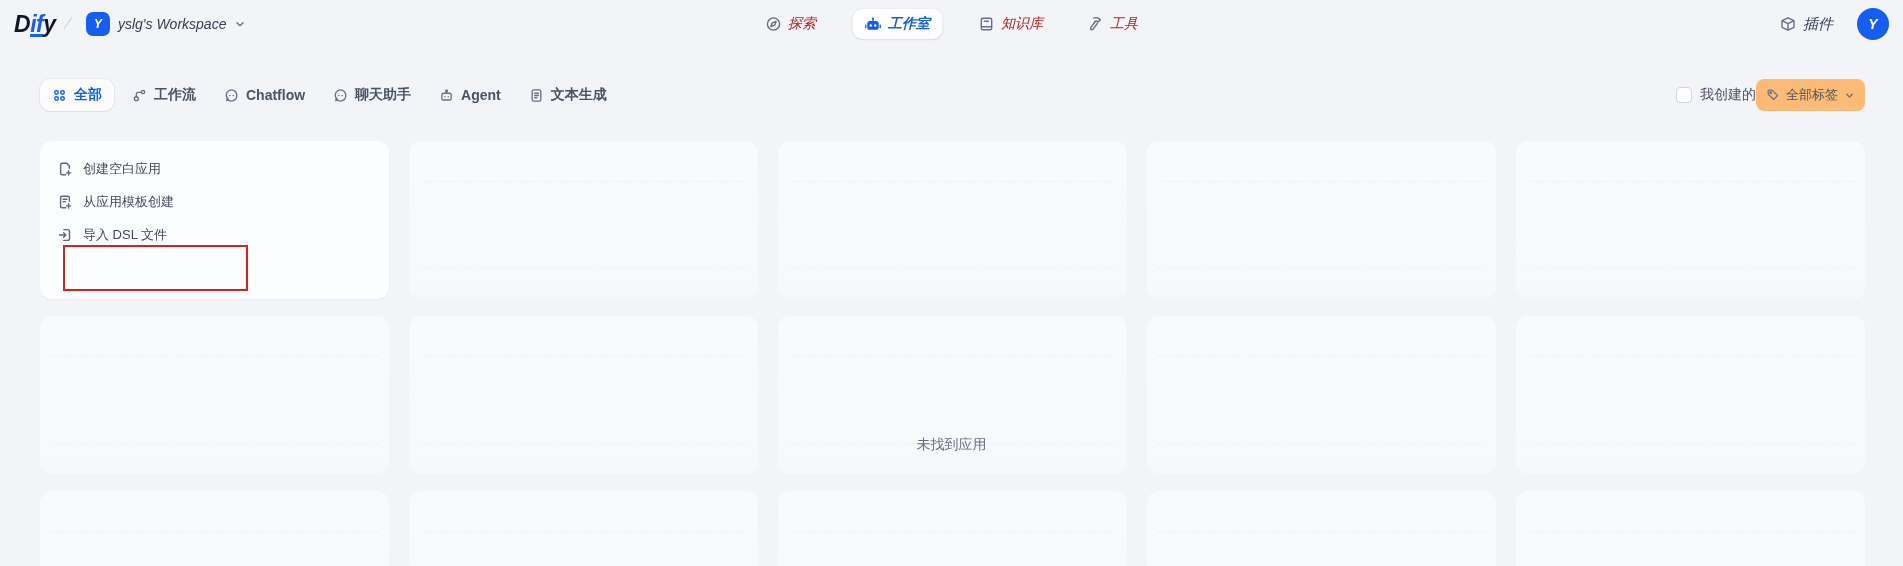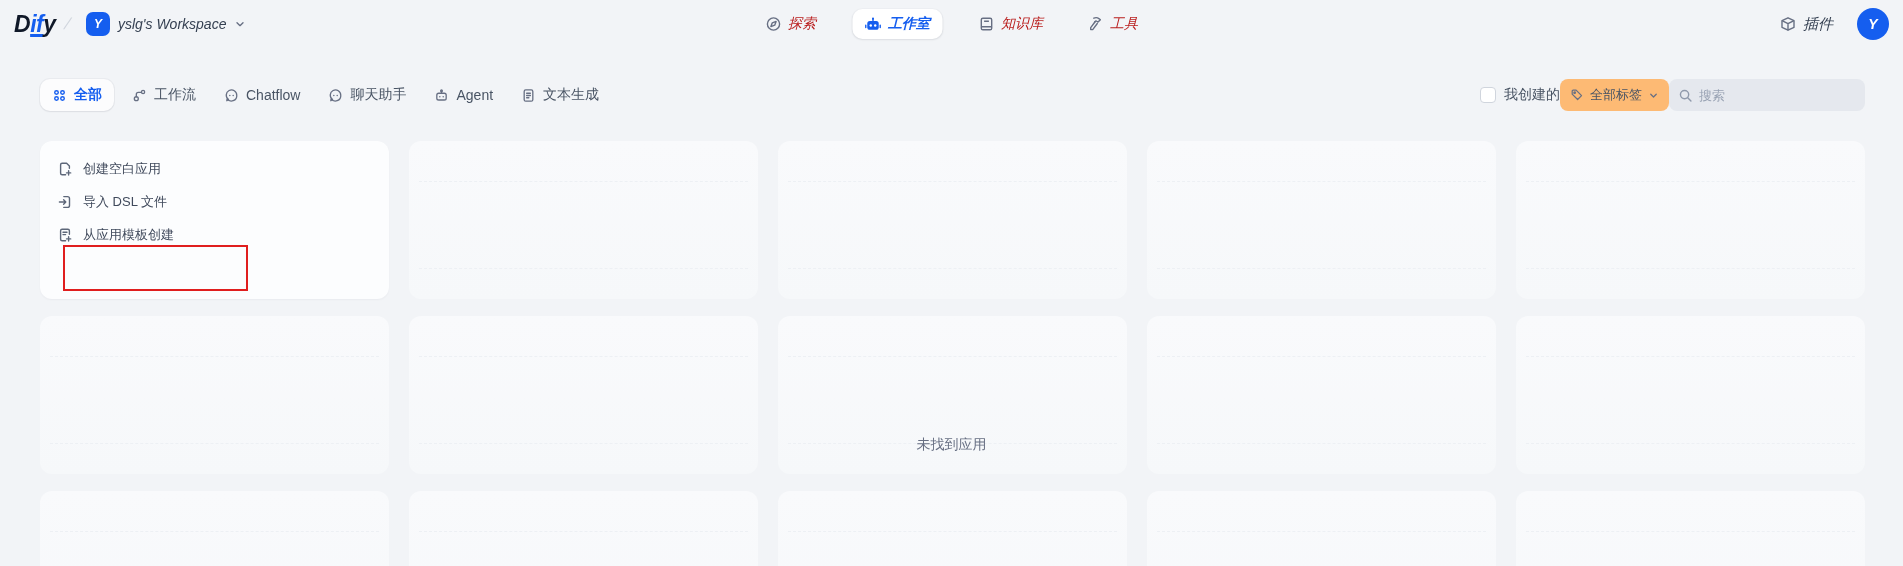--- a/index.html
+++ b/index.html
@@ -35,21 +35,21 @@
   .header-right { margin-left:auto; display:flex; align-items:center; gap:16px; }
   .plugins { display:flex; align-items:center; gap:7px; font-size:15px; font-weight:500; color:#354052;
     cursor:pointer; padding:6px 8px; border-radius:10px; }
   .plugins .icon { color:#676f83; }
   .user-avatar { width:32px; height:32px; border-radius:50%; background:#155eef; color:#fff;
     display:flex; align-items:center; justify-content:center; font-size:14px; font-weight:600; cursor:pointer; }
 
   
   .filterbar { margin-top:30px; height:34px; display:flex; align-items:center; padding:0 38px 0 40px; }
   .tabs { display:flex; align-items:center; gap:8px; }
-  .tab { display:flex; align-items:center; gap:7px; font-size:14px; color:#495464; font-weight:400;
+  .tab { display:flex; align-items:center; gap:7px; font-size:14px; color:#495464; font-weight:700;
     padding:7px 10px; border-radius:10px; cursor:pointer; }
   .tab .icon { color:#676f83; }
   .tab.active { background:#fcfcfd; color:#155eef; font-weight:600; padding:7px 12px;
     box-shadow:0 0 0 1px rgba(16,24,40,.04), 0 1px 2px rgba(16,24,40,.06); }
   .tab.active .icon { color:#155eef; }
   .filter-right { margin-left:auto; display:flex; align-items:center; gap:0; }
   .created-by-me { display:flex; align-items:center; gap:8px; cursor:pointer; }
   .checkbox { width:16px; height:16px; border-radius:4px; background:#fff; border:1px solid #d0d5dd; }
   .created-label { font-size:14px; color:#495464; }
   .tag-filter { height:32px; display:flex; align-items:center; gap:6px; padding:0 10px;
@@ -237,63 +237,54 @@
             <circle cx="5.3" cy="5.3" r=".9"></circle>
           </svg>
       </span>
       <span>全部标签</span>
       <span class="icon chev">
         <svg width="11" height="11" viewBox="0 0 16 16" fill="none" stroke="currentColor" stroke-width="1.8" stroke-linecap="round" stroke-linejoin="round">
             <path d="M4 6.2 8 10.2 12 6.2"></path>
           </svg>
       </span>
     </div>
-    <div class="searchbox">
-      <span class="icon">
-        <svg width="15" height="15" viewBox="0 0 16 16" fill="none" stroke="currentColor" stroke-width="1.5" stroke-linecap="round">
-            <circle cx="7" cy="7" r="4.4"></circle>
-            <path d="M10.4 10.4 13.8 13.8"></path>
-          </svg>
-      </span>
-      <input type="text" placeholder="搜索" style="">
-    </div>
   </div>
 </div>
 
 <div class="grid">
 
   <div class="card create-card">
     <div class="create-row">
       <span class="icon">
         <svg width="16" height="16" viewBox="0 0 16 16" fill="none" stroke="currentColor" stroke-width="1.4" stroke-linecap="round" stroke-linejoin="round">
             <path d="M12.4 7.2V5L9.6 2.2H5.1c-.9 0-1.5.7-1.5 1.5v8.6c0 .8.6 1.5 1.5 1.5h3.5"></path>
             <path d="M11.6 9.8v4.2M9.5 11.9h4.2"></path>
           </svg>
       </span>
       <span class="lbl">创建空白应用</span>
-    </div>
-    <div class="create-row">
-      <span class="icon">
-        <svg width="16" height="16" viewBox="0 0 16 16" fill="none" stroke="currentColor" stroke-width="1.4" stroke-linecap="round" stroke-linejoin="round">
-            <path d="M6.8 2.6h3.7c1.1 0 2 .9 2 2v6.8c0 1.1-.9 2-2 2H6.8"></path>
-            <path d="M2.4 8h6.4M6.6 5.8 8.8 8l-2.2 2.2"></path>
-          </svg>
-      </span>
-      <span class="lbl">导入 DSL 文件</span>
     </div>
     <div class="create-row">
       <span class="icon">
         <svg width="16" height="16" viewBox="0 0 16 16" fill="none" stroke="currentColor" stroke-width="1.4" stroke-linecap="round" stroke-linejoin="round">
             <path d="M12.4 7.2V3.7c0-.8-.6-1.5-1.5-1.5H5.1c-.9 0-1.5.7-1.5 1.5v8.6c0 .8.6 1.5 1.5 1.5h3.5"></path>
             <path d="M6 5.2h4M6 7.6h2.6"></path>
             <path d="M11.6 9.8v4.2M9.5 11.9h4.2"></path>
           </svg>
       </span>
       <span class="lbl">从应用模板创建</span>
     </div>
+    <div class="create-row">
+      <span class="icon">
+        <svg width="16" height="16" viewBox="0 0 16 16" fill="none" stroke="currentColor" stroke-width="1.4" stroke-linecap="round" stroke-linejoin="round">
+            <path d="M6.8 2.6h3.7c1.1 0 2 .9 2 2v6.8c0 1.1-.9 2-2 2H6.8"></path>
+            <path d="M2.4 8h6.4M6.6 5.8 8.8 8l-2.2 2.2"></path>
+          </svg>
+      </span>
+      <span class="lbl">导入 DSL 文件</span>
+    </div>
     <div class="annotation-box"></div>
   </div>
 
   <div class="card skeleton"></div>
   <div class="card skeleton"></div>
   <div class="card skeleton"></div>
   <div class="card skeleton"></div>
 
   <div class="card skeleton"></div>
   <div class="card skeleton"></div>

